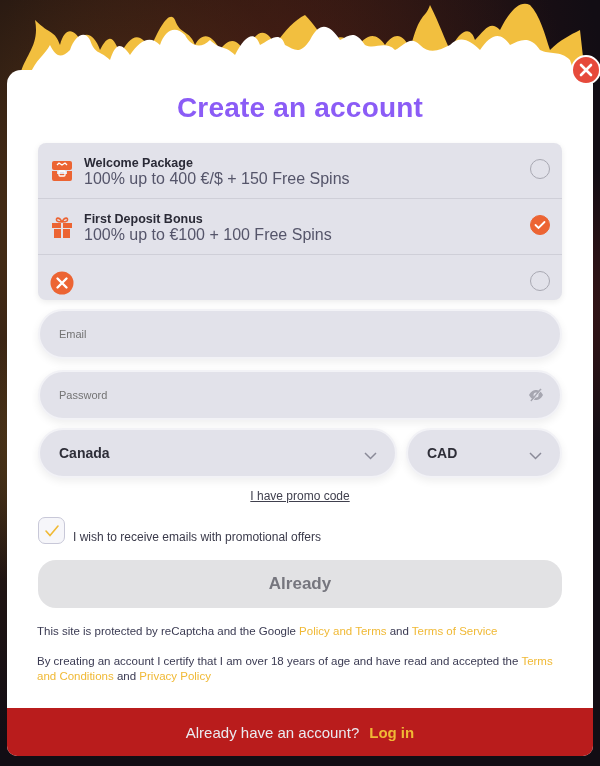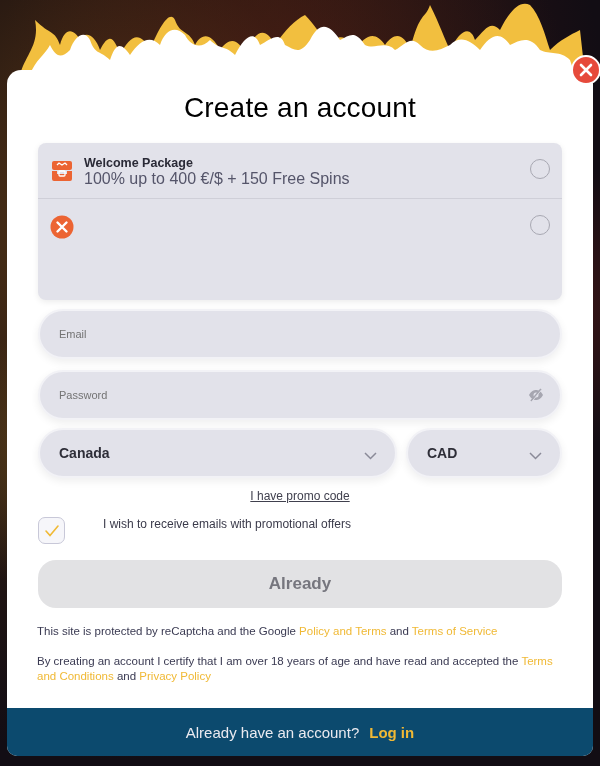--- a/index.html
+++ b/index.html
@@ -26,21 +26,21 @@
       overflow: hidden;
     }
     .close-btn {
       position: absolute; left: 571px; top: 55px; width: 30px; height: 30px;
       border-radius: 50%; background: #e64a3b; border: 2px solid #fff;
       display: flex; align-items: center; justify-content: center; cursor: pointer;
       z-index: 5;
     }
     .title {
       position: absolute; left: 0; right: 0; top: 22px; text-align: center;
-      font-size: 28px; font-weight: normal; color: #000000; letter-spacing: 0.2px;
+      font-size: 28px; font-weight: bold; color: #8b5cf6; letter-spacing: 0.2px;
     }
     .bonus-box {
       position: absolute; left: 31px; top: 73px; width: 524px; height: 157px;
       background: #e2e2ea; border-radius: 8px;
       box-shadow: 0 2px 6px rgba(0,0,0,0.08);
     }
     .bonus-item {
       position: relative; height: 56px; display: flex; align-items: center;
       padding-left: 12px; cursor: pointer;
       border-bottom: 1px solid #cfcfd8;
@@ -63,37 +63,37 @@
       font-size: 11px; color: #737373; cursor: text;
     }
     .input.select { color: #2e2e38; font-weight: bold; cursor: pointer; font-size: 14px; }
     .chev { position: absolute; right: 18px; top: 17px; }
     .eye { position: absolute; right: 16px; top: 16px; }
     .promo {
       position: absolute; left: 0; right: 0; top: 419px; text-align: center;
       font-size: 12px; color: #40404e; text-decoration: underline; cursor: pointer;
     }
     .promo span { cursor: pointer; }
-    .chk-row { position: absolute; left: 31px; top: 447px; display: flex; align-items: flex-start; gap: 30px; }
+    .chk-row { position: absolute; left: 31px; top: 447px; display: flex; align-items: flex-end; }
     .chk {
       width: 27px; height: 27px; border-radius: 7px; border: 1.5px solid #c8c8d8;
       background: #f6f6fa; display: flex; align-items: center; justify-content: center; cursor: pointer;
     }
     .chk-label { margin-left: 8px; font-size: 12px; color: #3a3a4a; }
     .submit {
       position: absolute; left: 31px; top: 490px; width: 524px; height: 48px;
       background: #e2e2e4; border-radius: 18px; border: none;
       font-family: "Liberation Sans", sans-serif; font-size: 17px; font-weight: bold;
       color: #76767e; cursor: pointer; text-align: center; line-height: 48px;
     }
     .legal { position: absolute; left: 30px; width: 530px; font-size: 11.5px; color: #3a3a52; line-height: 15px; }
     .legal a { color: #f0b935; text-decoration: none; cursor: pointer; }
     .footer {
       position: absolute; left: 0; bottom: 0; width: 586px; height: 48px;
-      background: #0c4a6e; display: flex; align-items: center; justify-content: center;
+      background: #b91c1c; display: flex; align-items: center; justify-content: center;
       font-size: 15px; color: #eaeaf0;
     }
     .footer a { color: #f0b935; font-weight: bold; margin-left: 10px; text-decoration: none; cursor: pointer; }
   </style>
 </head>
 <body>
 
 <div class="bg-glow"></div>
 
 <svg class="flames" viewBox="0 0 600 75" preserveAspectRatio="none">
@@ -120,20 +120,39 @@
           <rect x="9" y="12" width="6" height="5" rx="1" fill="none" stroke="#fff" stroke-width="1.3"></rect>
         </svg>
       </span>
       <div class="bonus-text">
         <div class="bonus-title">Welcome Package</div>
         <div class="bonus-sub">100% up to 400 €/$ + 150 Free Spins</div>
       </div>
       <span class="radio"></span>
     </div>
 
+    <div class="bonus-item">
+      <span class="bonus-icon">
+        <svg width="22" height="24" viewBox="0 0 22 24">
+          <path d="M11 7 C8 1 4 3 6 6 C7 7 9 7 11 7 C13 7 15 7 16 6 C18 3 14 1 11 7" fill="none" stroke="#ec6433" stroke-width="1.6"></path>
+          <rect x="1" y="8" width="20" height="5" fill="#ec6433"></rect>
+          <rect x="3" y="14" width="16" height="9" fill="#ec6433"></rect>
+          <rect x="10" y="8" width="2" height="15" fill="#e2e2ea"></rect>
+        </svg>
+      </span>
+      <div class="bonus-text">
+        <div class="bonus-title">First Deposit Bonus</div>
+        <div class="bonus-sub">100% up to €100 + 100 Free Spins</div>
+      </div>
+      <span class="radio checked">
+        <svg width="12" height="10" viewBox="0 0 12 10">
+          <path d="M1.5 5 L4.5 8 L10.5 2" stroke="#fff" stroke-width="1.8" fill="none" stroke-linecap="round"></path>
+        </svg>
+      </span>
+    </div>
 
     <div class="bonus-item">
       <span class="bonus-icon">
         <svg width="24" height="24" viewBox="0 0 24 24">
           <circle cx="12" cy="12" r="11.5" fill="#ec6433"></circle>
           <path d="M7.5 7.5 L16.5 16.5 M16.5 7.5 L7.5 16.5" stroke="#fff" stroke-width="2.4" stroke-linecap="round"></path>
         </svg>
       </span>
       <span class="radio"></span>
     </div>

